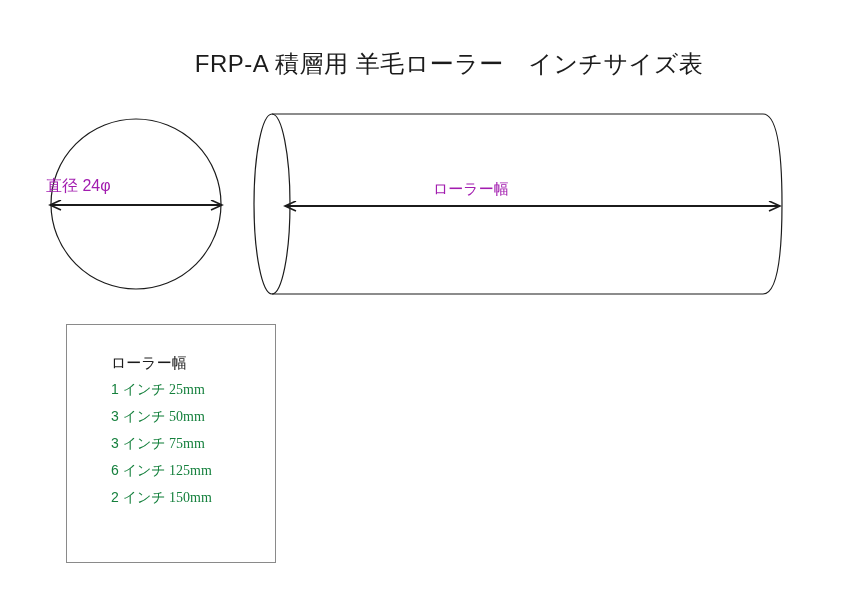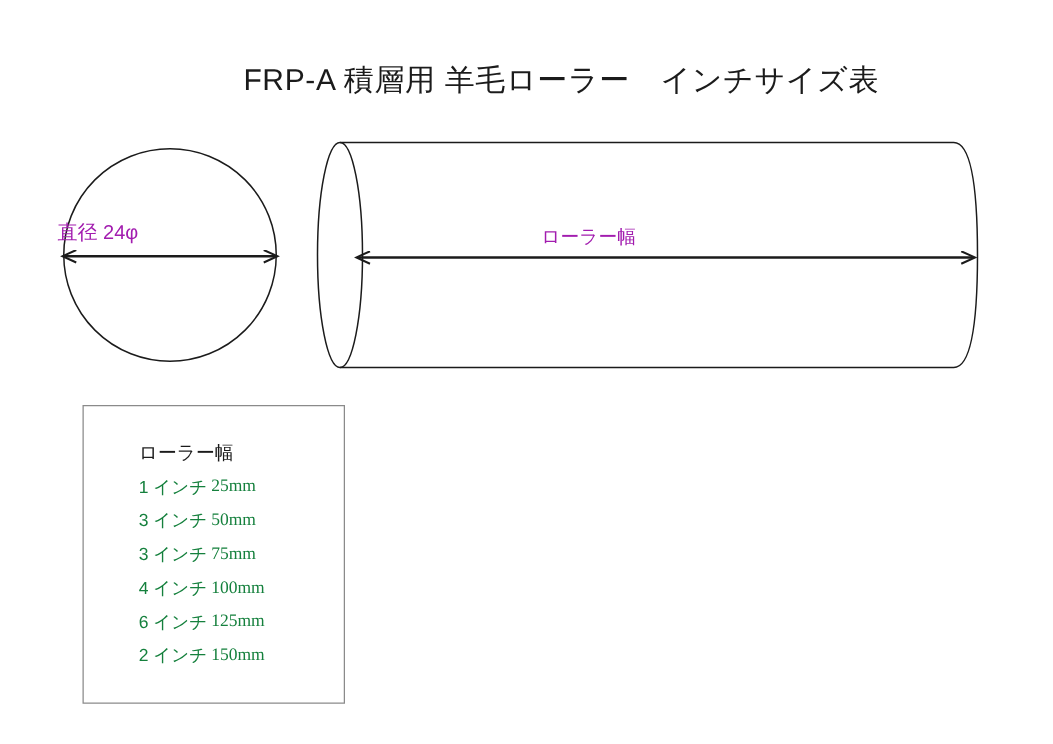--- a/index.html
+++ b/index.html
@@ -121,18 +121,17 @@
 
 <div class="dim-label" id="roller-width-label">ローラー幅</div>
 
 <div id="size-table">
   <div class="table-inner">
     <div class="table-header">ローラー幅</div>
     <div id="table-rows">
         <div class="table-row"><span class="cell-inch">1 インチ</span><span class="cell-mm">25mm</span></div>
         <div class="table-row"><span class="cell-inch">3 インチ</span><span class="cell-mm">50mm</span></div>
         <div class="table-row"><span class="cell-inch">3 インチ</span><span class="cell-mm">75mm</span></div>
-        <div class="table-row"><span class="cell-inch">4 インチ</span><span class="cell-mm">100mm</span></div>
         <div class="table-row"><span class="cell-inch">6 インチ</span><span class="cell-mm">125mm</span></div>
         <div class="table-row"><span class="cell-inch">2 インチ</span><span class="cell-mm">150mm</span></div>
       </div>
   </div>
 </div>
 
 </body></html>

